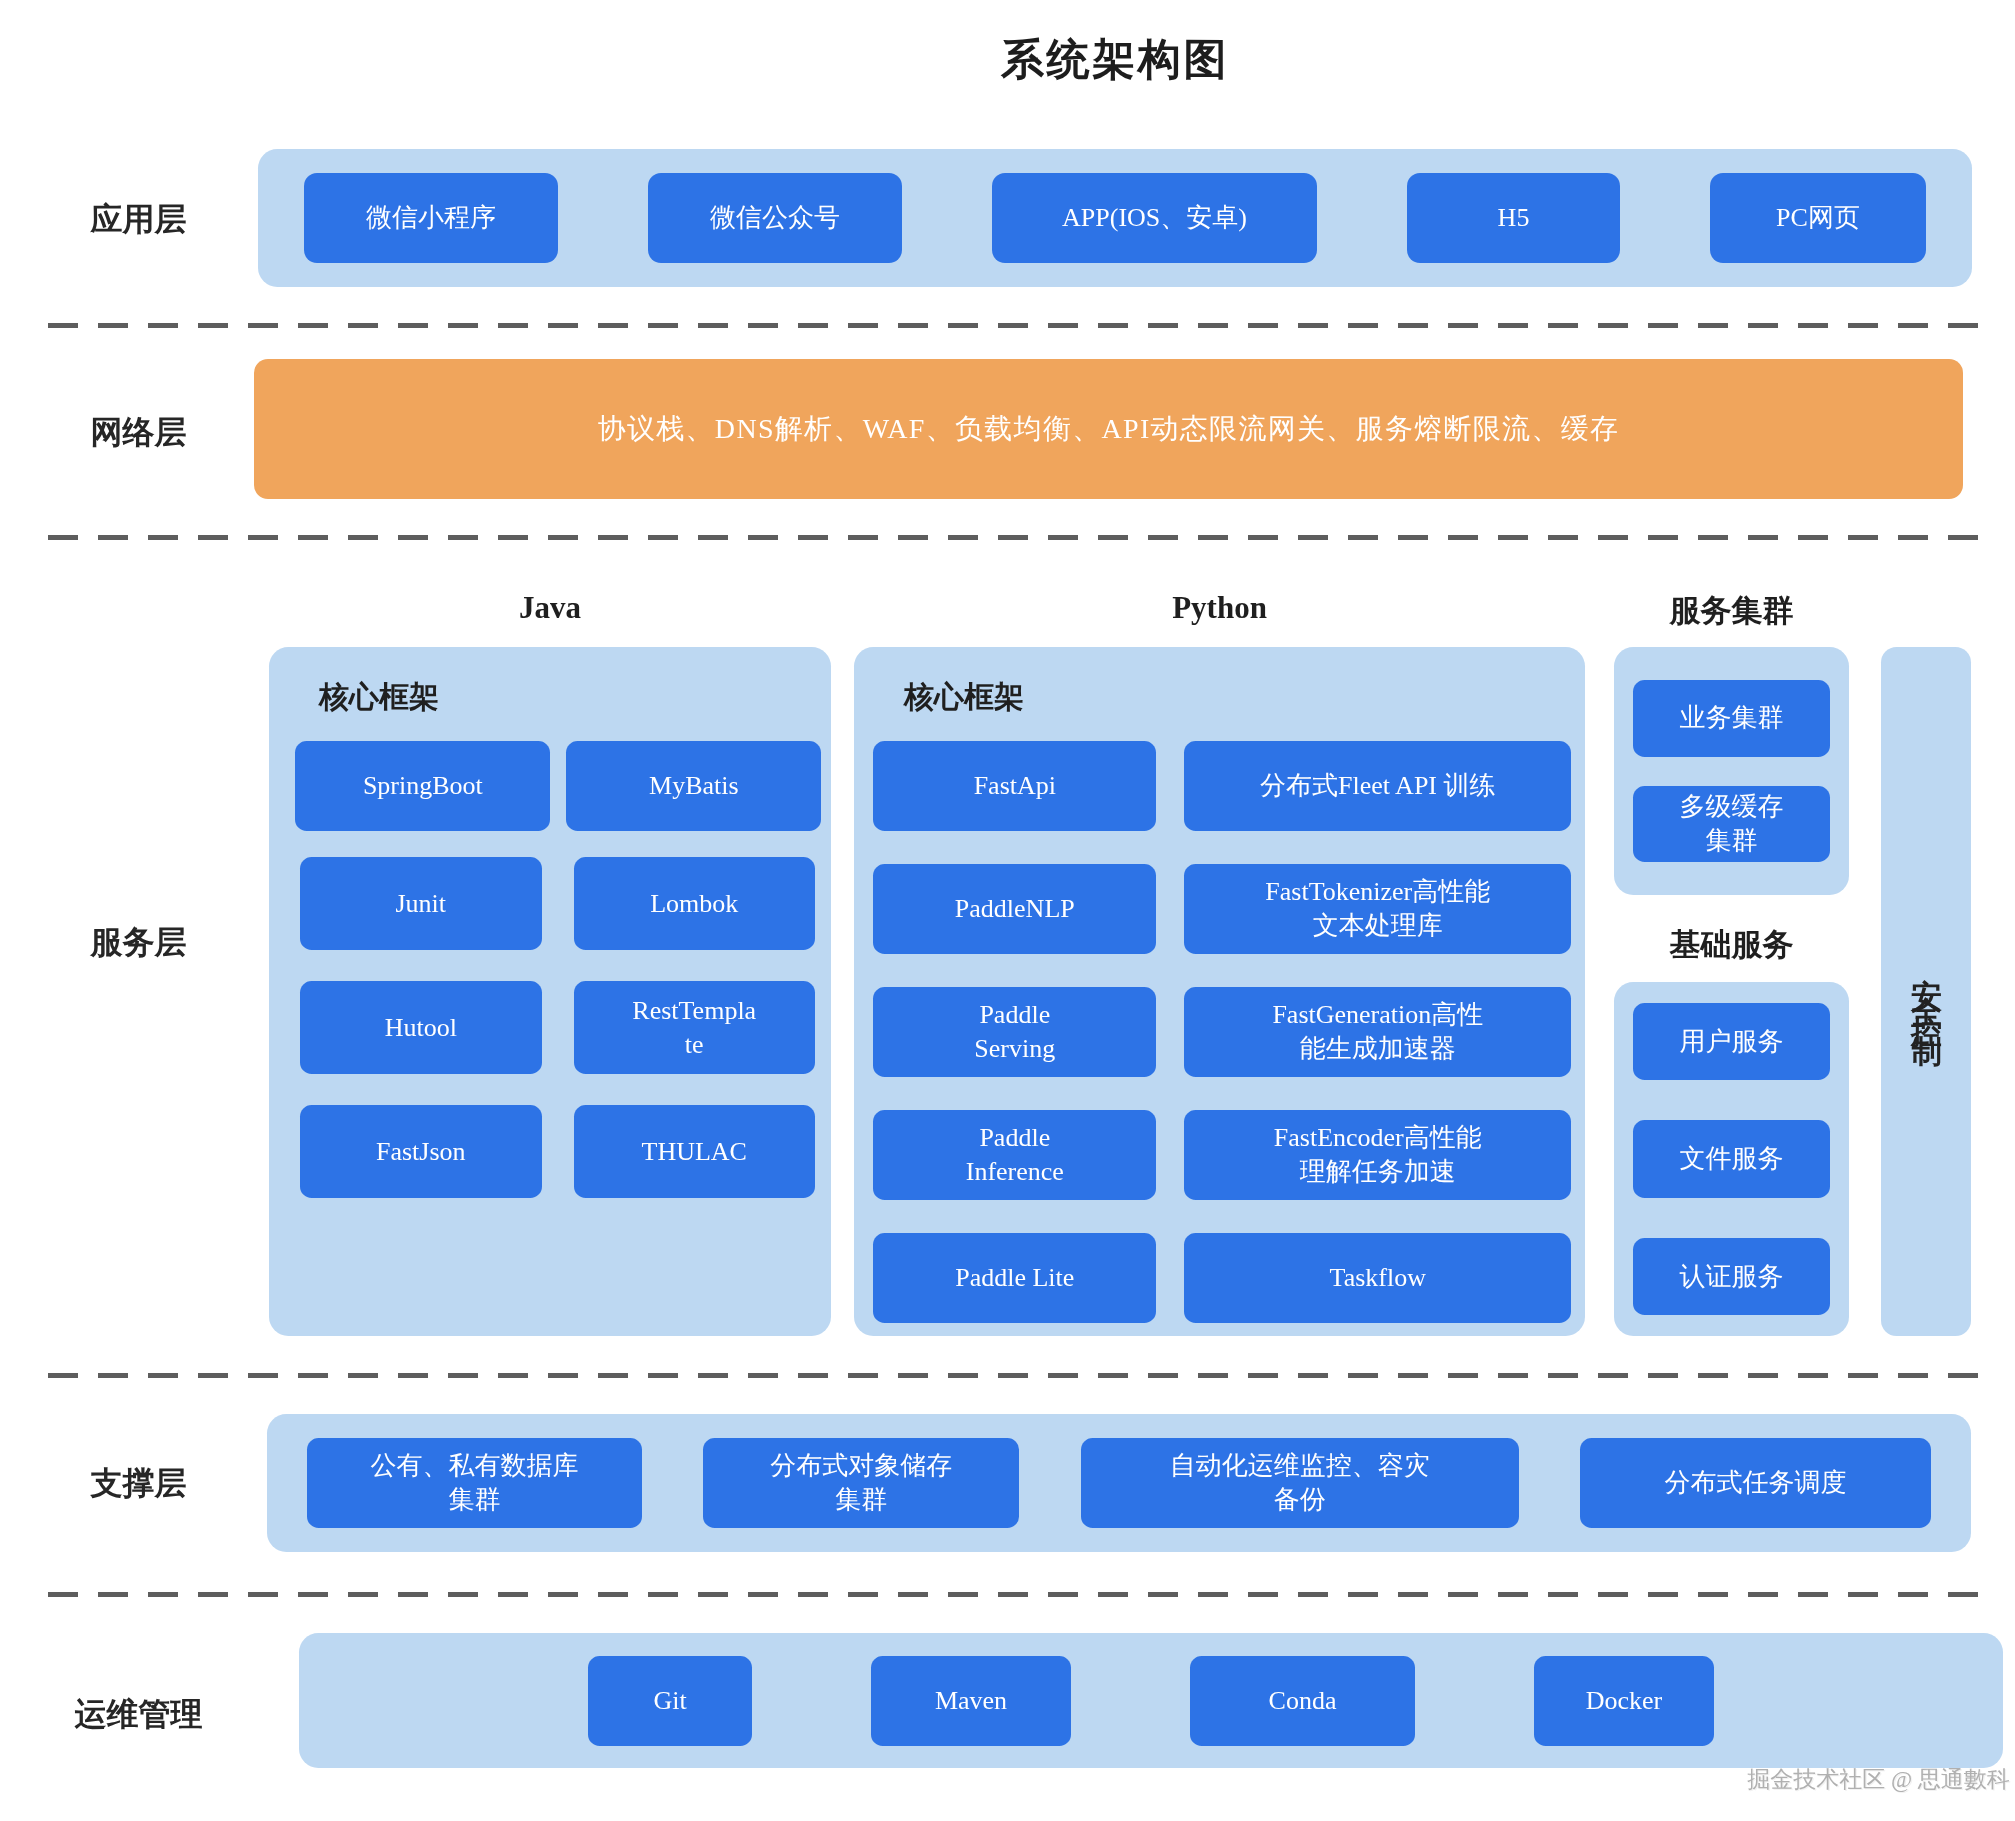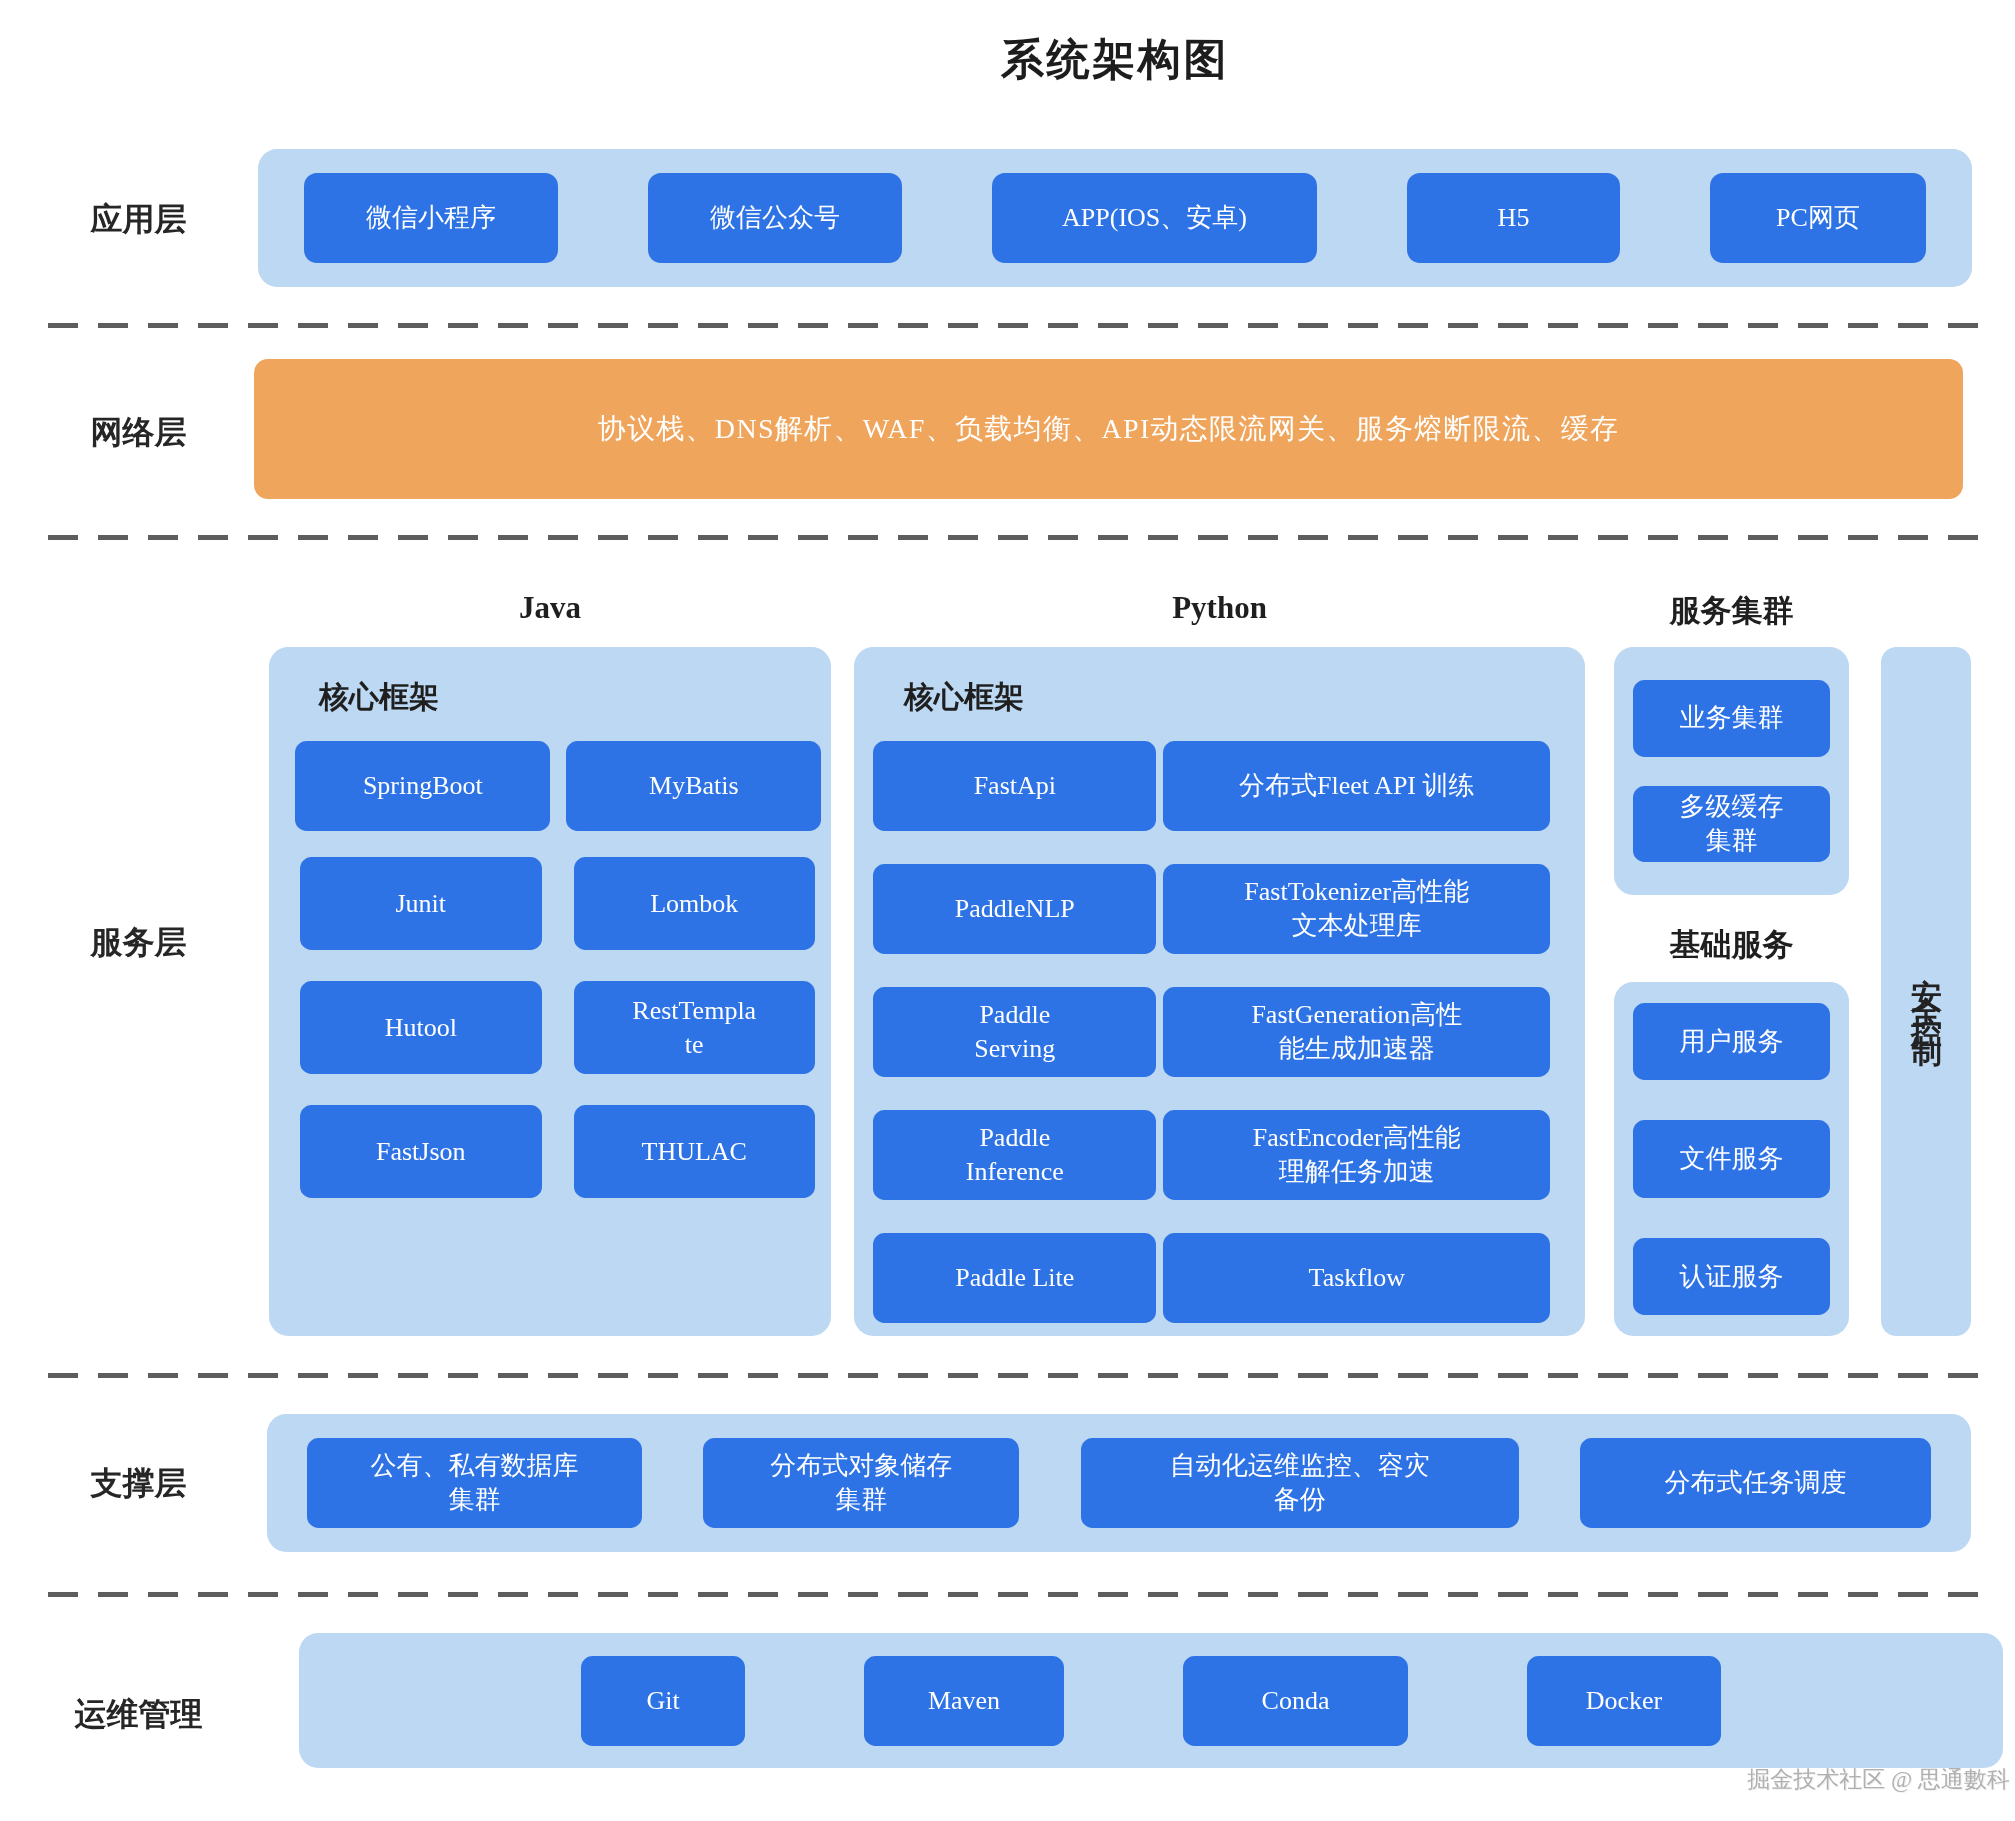--- a/index.html
+++ b/index.html
@@ -51,21 +51,21 @@
 
   .panel-title{font-size:30px;font-weight:700;color:#1f1f1f;margin:30px 0 0 50px;}
   .tools-title{margin-top:61px;}
 
   .grid{display:grid;}
   .java-core{margin:23px 9.7px 0 26.4px;grid-template-columns:1fr 1fr;
              gap:16px;grid-auto-rows:90px;}
   .java-tools{margin:26px 16px 8px 31px;grid-template-columns:1fr 1fr;
               gap:31px 32px;grid-auto-rows:93px;}
   .python-grid{margin:23px 19.3px 0 19.3px;grid-template-columns:283px 387px;
-               gap:33px 7px;grid-auto-rows:90px;}
+               gap:33px 28px;grid-auto-rows:90px;}
 
   .clusters-panel{left:1614px;top:647px;width:235px;height:248px;
                   display:flex;flex-direction:column;gap:29px;
                   padding:33px 19.3px;box-sizing:border-box;}
   .clusters-panel .btn{flex:1;}
   .basic-panel{left:1614px;top:982px;width:235px;height:354px;
                display:flex;flex-direction:column;gap:40px;
                padding:20.6px 19.3px;box-sizing:border-box;}
   .basic-panel .btn{flex:1;}
 
@@ -186,17 +186,17 @@
   <div class="btn" style="width:351px">分布式任务调度</div>
 </div>
 
 <div class="abs dash-line d4"></div>
 
 <div class="abs layer-label lbl-ops">运维管理</div>
 <div class="abs panel ops-panel">
   <div class="btn" style="width:164px">Git</div>
   <div class="btn" style="width:200px">Maven</div>
   <div class="btn" style="width:225px">Conda</div>
-  <div class="btn" style="width:194px">Docker</div>
+  <div class="btn" style="width:180px">Docker</div>
 </div>
 
 <div class="abs watermark">掘金技术社区 @ 思通數科</div>
 
 
 </body></html>

